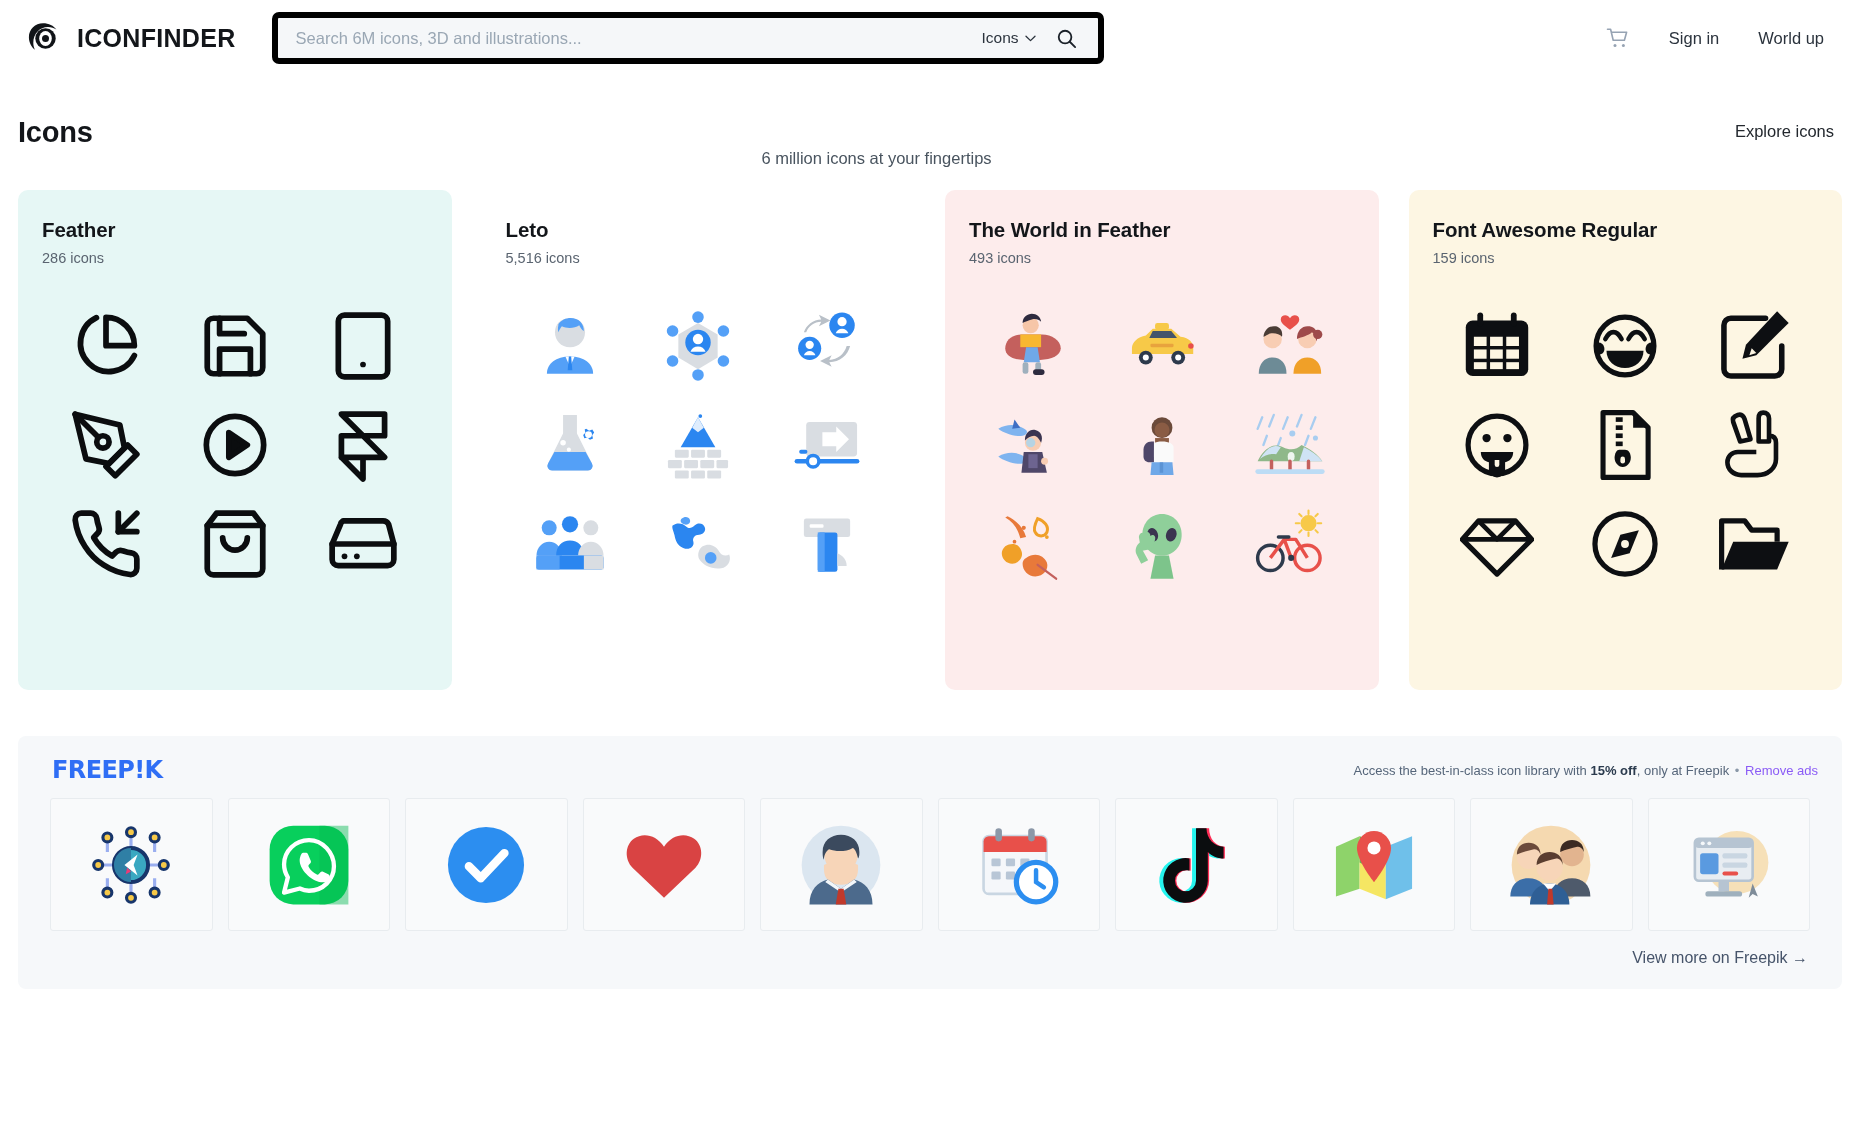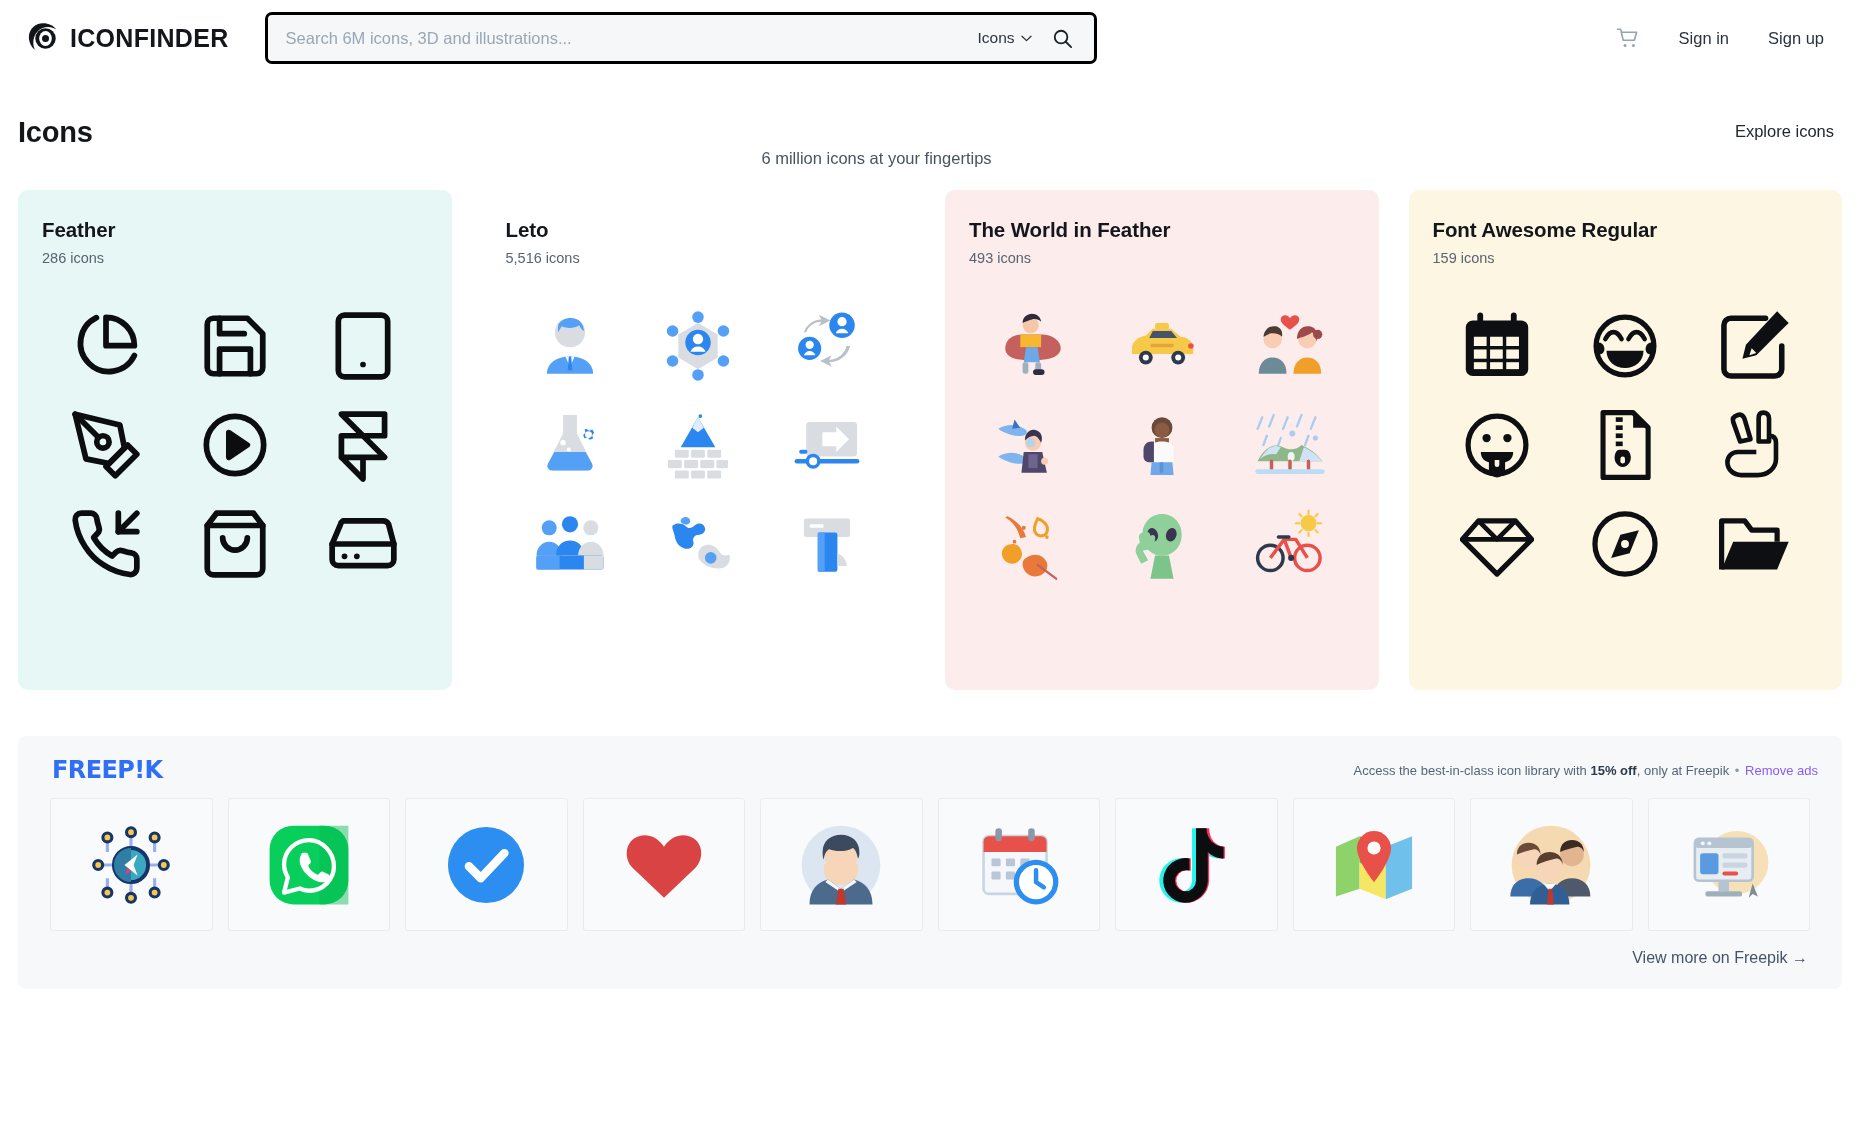--- a/index.html
+++ b/index.html
@@ -16,39 +16,39 @@
     height: 76px;
     display: flex;
     align-items: center;
     padding: 0 24px 0 26px;
     background: #ffffff;
     position: relative;
   }
   .brand {
     display: flex;
     align-items: center;
-    gap: 10px;
+    gap: 17px;
     flex: 0 0 auto;
     cursor: pointer;
   }
   .brand-mark { width: 34px; height: 34px; display: block; }
   .brand-word {
     font-size: 25px;
     font-weight: 700;
     letter-spacing: 0.3px;
     color: #13161a;
   }
 
   .searchbar {
     flex: 0 0 auto;
     width: 832px;
     height: 52px;
     margin-left: 36px;
     background: #f5f7f9;
-    border: 3px solid #000000;
+    border: 6px solid #000000;
     border-radius: 7px;
     display: flex;
     align-items: center;
     padding: 0 14px 0 18px;
   }
   .search-input {
     flex: 1 1 auto;
     border: none;
     outline: none;
     background: transparent;
@@ -250,21 +250,21 @@
     </div>
   </div>
 
   <div class="header-right">
     <svg class="cart-btn" viewBox="0 0 24 24">
       <path d="M1.5 3.2h3.1l2.6 11.1h11.2l2.2-8.1H6.1" fill="none" stroke="#96a3b3" stroke-width="1.6" stroke-linecap="round" stroke-linejoin="round"></path>
       <circle cx="9" cy="19.4" r="1.5" fill="#96a3b3"></circle>
       <circle cx="17.4" cy="19.4" r="1.5" fill="#96a3b3"></circle>
     </svg>
     <a class="hlink">Sign in</a>
-    <a class="hlink">Sign up</a>
+    <a class="hlink">World up</a>
   </div>
 </div>
 
 <div class="title-row">
   <div class="title-left">
     <div class="page-title">Icons</div>
     <div class="page-sub">6 million icons at your fingertips</div>
   </div>
   <a class="explore-link">Explore icons</a>
 </div>

